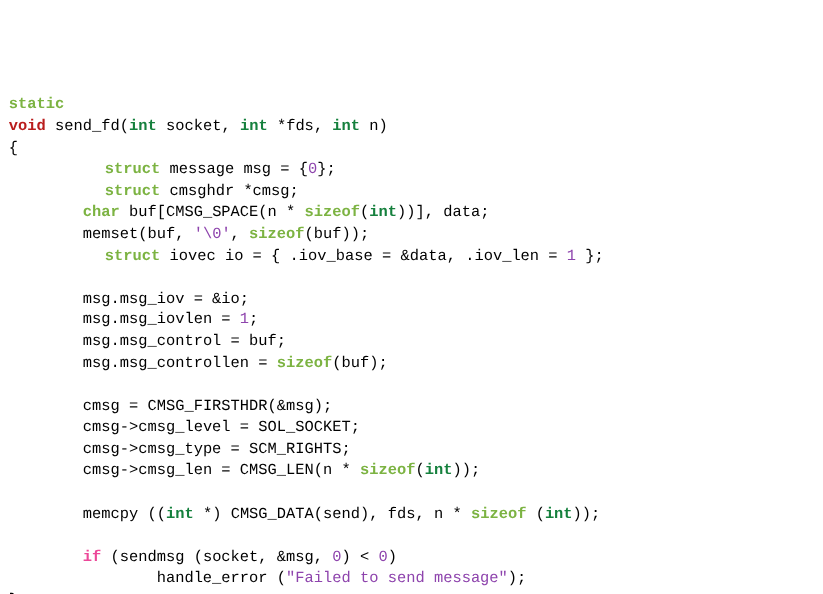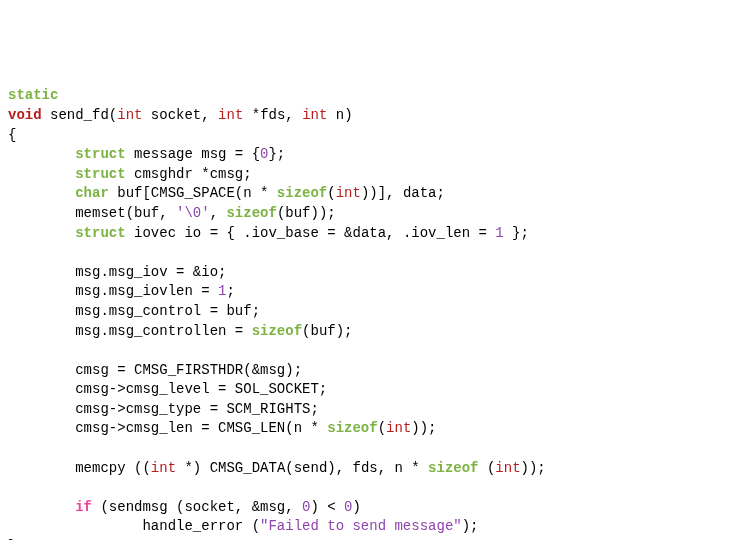--- a/index.html
+++ b/index.html
@@ -7,22 +7,22 @@
       padding: 8px;
       background: #ffffff;
       font-family: "Consolas", "Monaco", "Courier New", monospace;
       font-size: 14px;
       line-height: 1.4;
       white-space: pre;
       color: #000000;
     }
     .kw-static { color: #7cb342; font-weight: bold; }
     .kw-void { color: #b91c1c; font-weight: bold; }
-    .kw-int { color: #b91c1c; font-weight: normal; }
-    .kw-struct { color: #7cb342; font-weight: bold; }
+    .kw-int { color: #15803d; font-weight: bold; }
+    .kw-struct { color: #7cb342; font-weight: bold; margin-left: 20px; }
     .kw-char { color: #7cb342; font-weight: bold; }
     .kw-sizeof { color: #7cb342; font-weight: bold; }
     .kw-if { color: #ec4899; font-weight: bold; }
     .num { color: #8e44ad; }
     .charlit { color: #8e44ad; }
     .str { color: #8e44ad; }
   </style>
 </head>
 <body>
 

